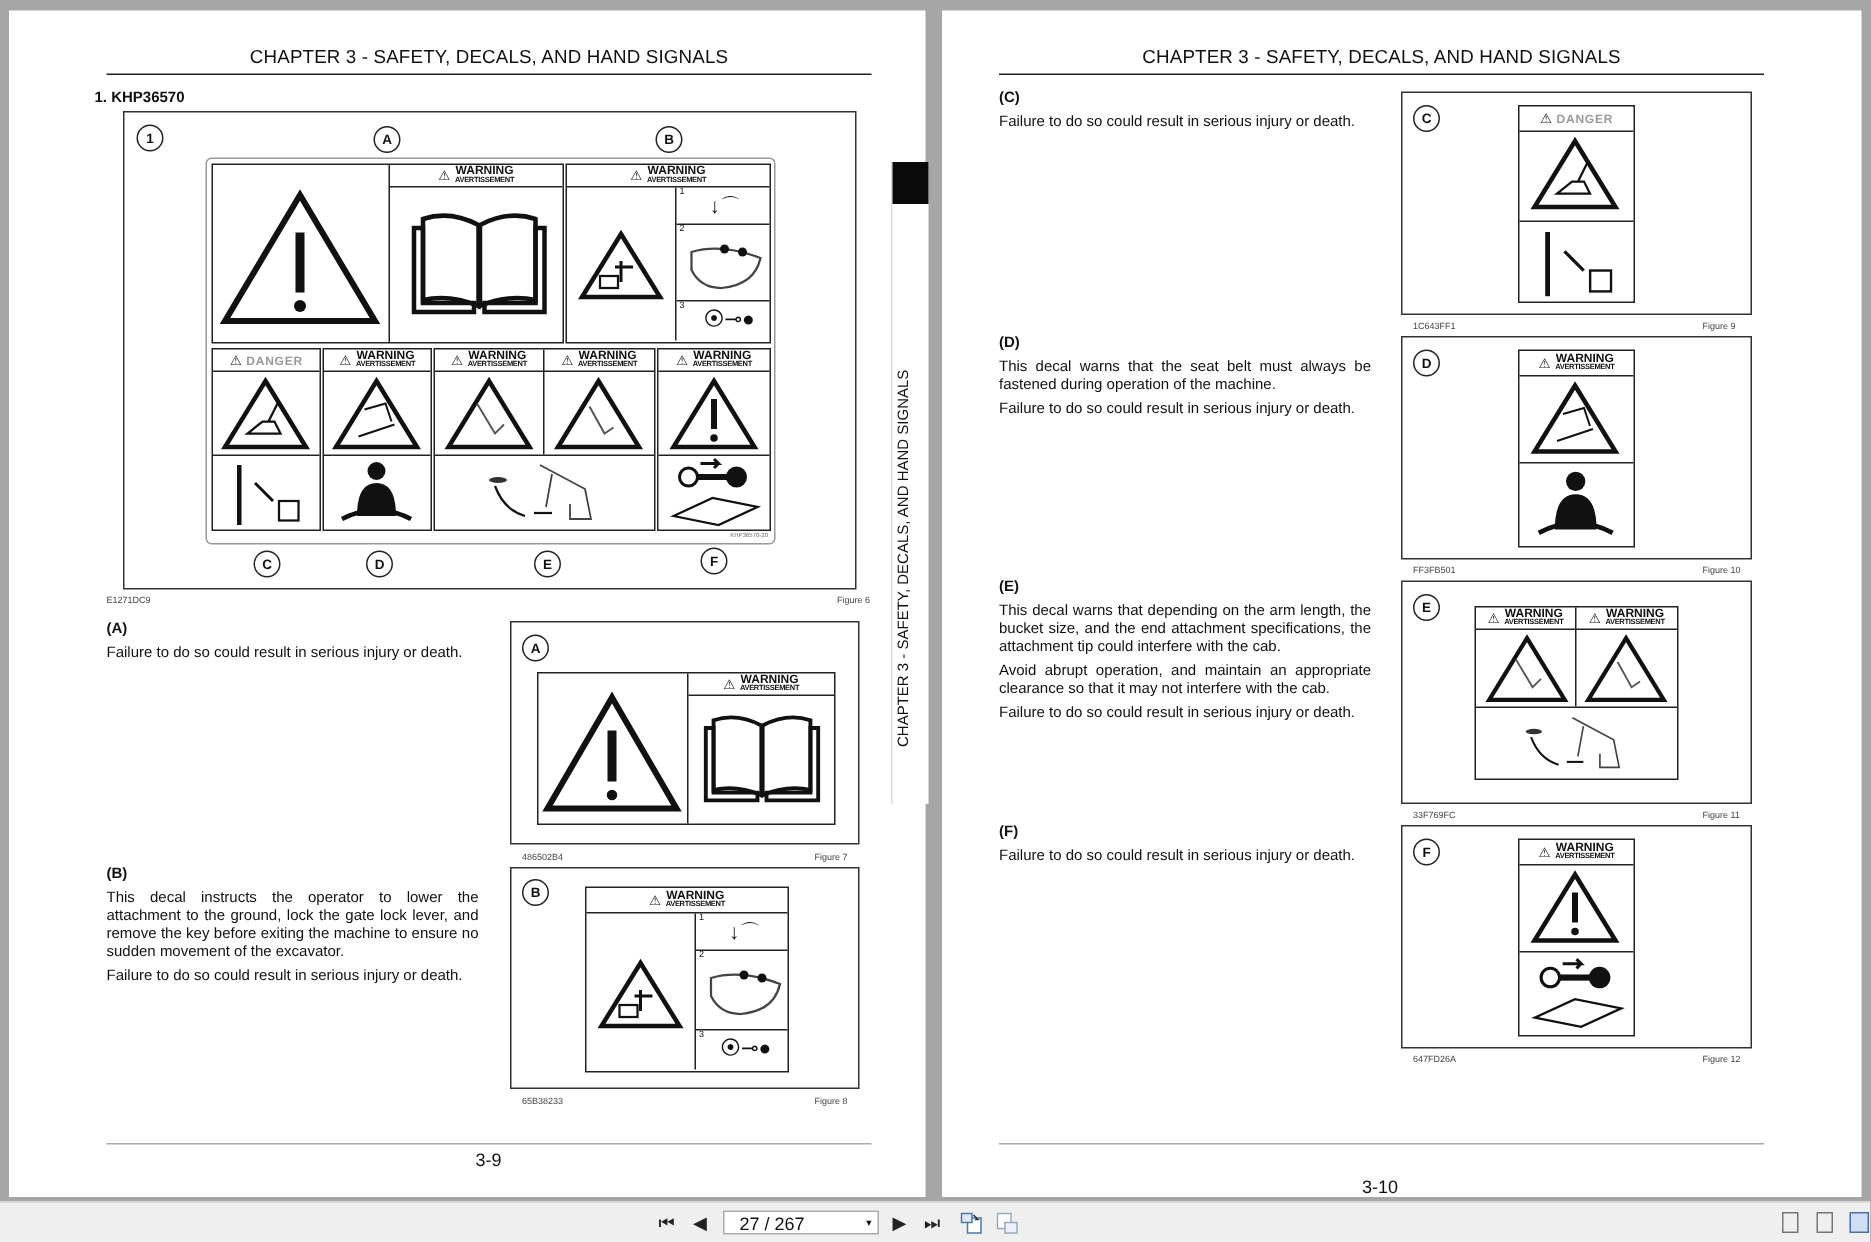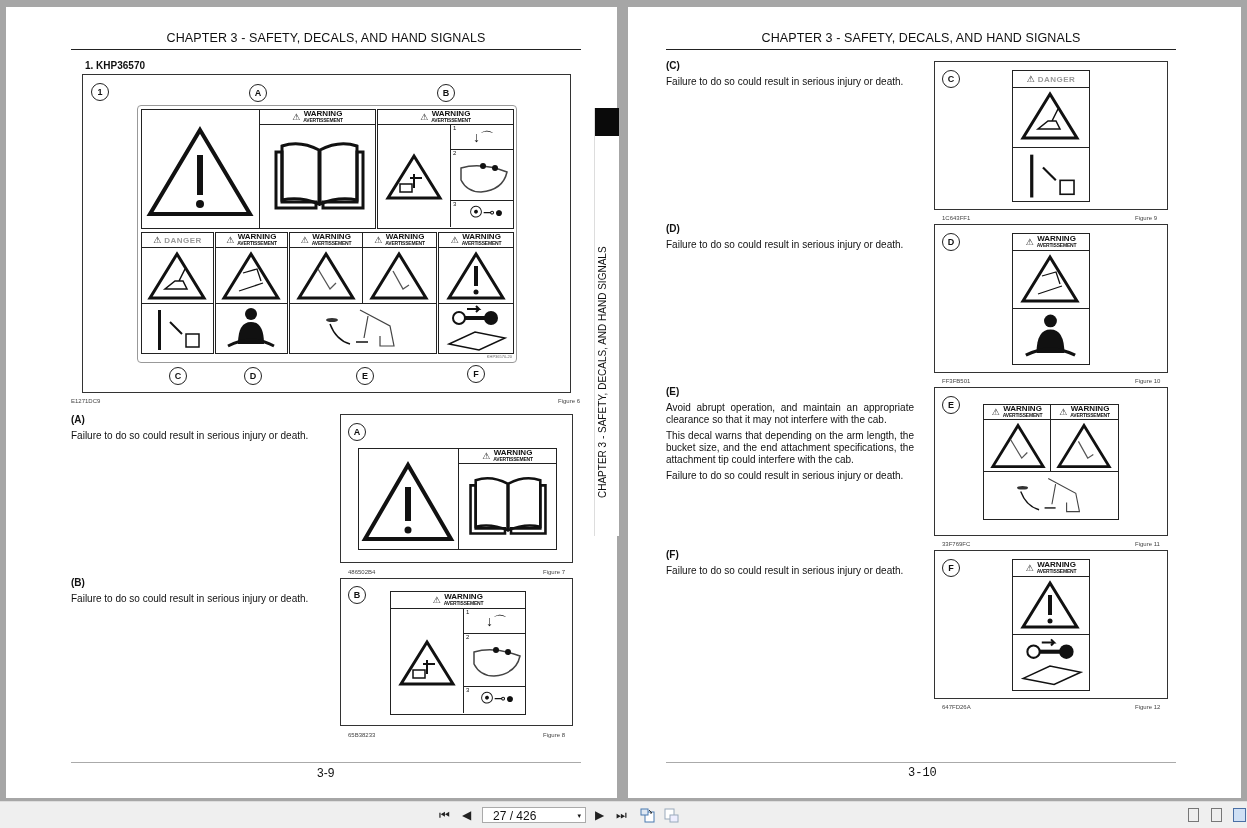--- a/index.html
+++ b/index.html
@@ -33,21 +33,21 @@
   .pagebox .dd{position:absolute;right:4px;top:0;font-size:7px;}
   .view-ic{position:absolute;top:6px;width:11px;height:14px;border:1px solid #777;box-sizing:border-box;}
   .view-ic.active{background:#cfe0f5;border-color:#4a6fa5;}
 </style>
 </head>
 <body>
 
 <div class="page left">
   <div class="hdr" style="left:65px;width:510px;">CHAPTER 3 - SAFETY, DECALS, AND HAND SIGNALS</div>
   <div class="hdr-line" style="left:65px;width:510px;top:42px;"></div>
-  <div class="sec-title" style="left:79px;top:53px;text-align:center;">1. KHP36570</div>
+  <div class="sec-title" style="left:57px;top:53px;text-align:center;">1. KHP36570</div>
 
   <div class="fig" style="left:76px;top:67px;width:487px;height:317px;">
     <div class="circ" style="left:8px;top:8px;">1</div>
     <div class="circ" style="left:166px;top:9px;">A</div>
     <div class="circ" style="left:354px;top:9px;">B</div>
     <div class="circ" style="left:86px;top:292px;">C</div>
     <div class="circ" style="left:161px;top:292px;">D</div>
     <div class="circ" style="left:273px;top:292px;">E</div>
     <div class="circ" style="left:384px;top:290px;">F</div>
 
@@ -201,20 +201,21 @@
           <path d="M4,12 h6 v50 h34 v6 h-40z M91,12 h-6 v50 h-34 v6 h40z" fill="none" stroke="#111" stroke-width="3"></path>
           <path d="M10,6 q18,-6 37,4 v54 q-19,-8 -37,-4z M85,6 q-18,-6 -37,4 v54 q19,-8 37,-4z" fill="none" stroke="#111" stroke-width="3"></path>
         </svg>
     </div>
   </div>
   <div class="cap" style="left:342px;top:562px;">486502B4</div>
   <div class="cap" style="left:537px;top:562px;">Figure 7</div>
 
   <div class="para" style="left:65px;top:570px;width:248px;">
     <p class="lbl">(B)</p>
+    <p>This decal instructs the operator to lower the attachment to the ground, lock the gate lock lever, and remove the key before exiting the machine to ensure no sudden movement of the excavator.</p>
     <p>Failure to do so could result in serious injury or death.</p>
   </div>
   <div class="fig" style="left:334px;top:571px;width:231px;height:146px;">
     <div class="circ" style="left:7px;top:7px;">B</div>
     <div class="decal" style="left:49px;top:12px;width:134px;height:122px;">
       <div class="wbar" style="height:16px;">
           <span class="tri">⚠</span>
           <span class="w"><span>WARNING</span><small>AVERTISSEMENT</small></span>
         </div>
       <svg style="position:absolute;left:6px;top:46px;" width="60" height="50" viewBox="0 0 60 50">
@@ -271,20 +272,21 @@
             <rect x="44" y="30" width="13" height="13" fill="none" stroke="#111" stroke-width="1.5"></rect>
           </svg>
       </div>
     </div>
   </div>
   <div class="cap" style="left:314px;top:208px;">1C643FF1</div>
   <div class="cap" style="left:507px;top:208px;">Figure 9</div>
 
   <div class="para" style="left:38px;top:216px;width:248px;">
     <p class="lbl">(D)</p>
+    <p>This decal warns that the seat belt must always be fastened during operation of the machine.</p>
     <p>Failure to do so could result in serious injury or death.</p>
   </div>
   <div class="fig" style="left:306px;top:217px;width:232px;height:147px;">
     <div class="circ" style="left:7px;top:8px;">D</div>
     <div class="decal" style="left:77px;top:8px;width:76px;height:130px;">
       <div class="wbar" style="height:16px;">
           <span class="tri">⚠</span>
           <span class="w"><span>WARNING</span><small>AVERTISSEMENT</small></span>
         </div>
       <svg style="position:absolute;left:7px;top:20px;" width="60" height="50" viewBox="0 0 60 50">
@@ -298,22 +300,22 @@
             <path d="M12,42 q23,-12 46,0" stroke="#111" stroke-width="3" fill="none"></path>
           </svg>
       </div>
     </div>
   </div>
   <div class="cap" style="left:314px;top:371px;">FF3FB501</div>
   <div class="cap" style="left:507px;top:371px;">Figure 10</div>
 
   <div class="para" style="left:38px;top:379px;width:248px;">
     <p class="lbl">(E)</p>
+    <p>This decal warns that depending on the arm length, the bucket size, and the end attachment specifications, the attachment tip could interfere with the cab.</p>
     <p>Avoid abrupt operation, and maintain an appropriate clearance so that it may not interfere with the cab.</p>
-    <p>This decal warns that depending on the arm length, the bucket size, and the end attachment specifications, the attachment tip could interfere with the cab.</p>
     <p>Failure to do so could result in serious injury or death.</p>
   </div>
   <div class="fig" style="left:306px;top:380px;width:232px;height:147px;">
     <div class="circ" style="left:7px;top:8px;">E</div>
     <div class="decal" style="left:48px;top:16px;width:134px;height:114px;">
       <div class="wbar" style="width:66px;border-right:1.2px solid #222;">
           <span class="tri">⚠</span>
           <span class="w"><span>WARNING</span><small>AVERTISSEMENT</small></span>
         </div>
       <div class="wbar" style="left:67px;">
@@ -366,28 +368,28 @@
             <path d="M28,5 h12 l-3,-3 M40,5 l-3,3" stroke="#111" stroke-width="2" fill="none"></path>
             <path d="M10,40 l30,6 l26,-12 l-30,-6z" fill="none" stroke="#111" stroke-width="1.5"></path>
           </svg>
       </div>
     </div>
   </div>
   <div class="cap" style="left:314px;top:697px;">647FD26A</div>
   <div class="cap" style="left:507px;top:697px;">Figure 12</div>
 
   <div class="foot-line" style="left:38px;width:510px;top:755px;"></div>
-  <div class="pnum" style="left:280px;top:759px;font-family:Liberation Mono, monospace;">3-10</div>
+  <div class="pnum" style="left:280px;top:777px;">3-10</div>
 </div>
 
 <div class="toolbar">
   <span class="tb-btn" style="left:439px;">⏮</span>
   <span class="tb-btn" style="left:462px;">◀</span>
   <div class="pagebox">
-    <span>27 / 426</span>
+    <span>27 / 267</span>
     <span class="dd">▾</span>
   </div>
   <span class="tb-btn" style="left:595px;">▶</span>
   <span class="tb-btn" style="left:616px;">⏭</span>
   <svg style="position:absolute;left:640px;top:6px;" width="15" height="15" viewBox="0 0 15 15">
       <rect x="5" y="4" width="9" height="10" fill="#fff" stroke="#4a7ab0"></rect>
       <rect x="1" y="1" width="7" height="6" fill="#dfe8f3" stroke="#4a7ab0"></rect>
       <path d="M9,2 l3,3 h-2" stroke="#333" fill="none"></path>
     </svg>
   <svg style="position:absolute;left:664px;top:6px;" width="15" height="15" viewBox="0 0 15 15">

